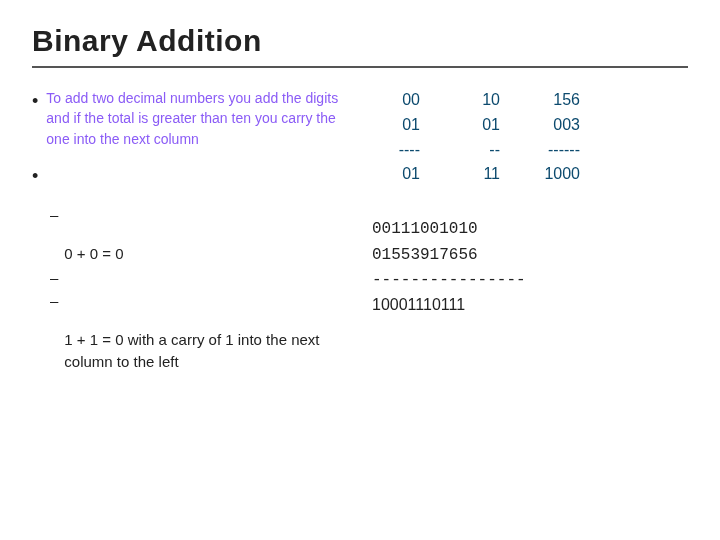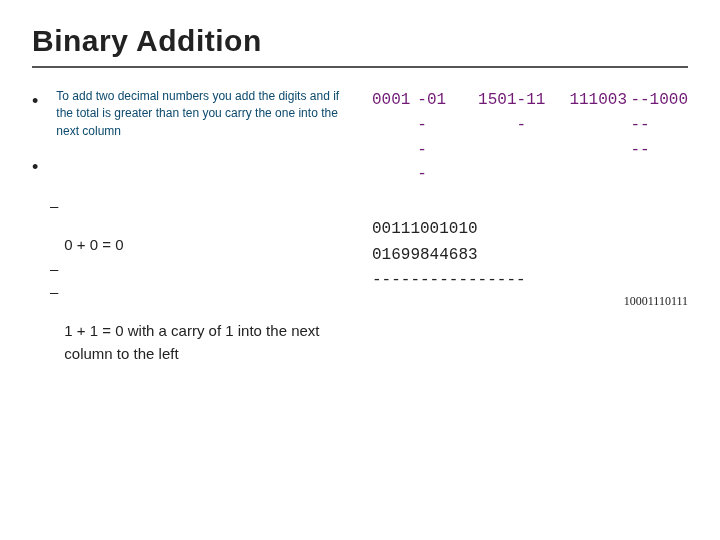--- a/index.html
+++ b/index.html
@@ -59,24 +59,23 @@
 
     .bullet-dot {
       font-size: 18px;
       margin-right: 8px;
       margin-top: 1px;
       flex-shrink: 0;
       line-height: 1.4;
     }
 
     .bullet-text {
-      font-size: 12px;
+      font-size: 14px;
       line-height: 1.45;
-      color: #0c4a6e;
-      margin-left: 10px;
+      color: #8b5cf6;
     }
 
     .sub-bullets {
       margin-left: 18px;
       margin-top: 4px;
     }
 
     .sub-bullet {
       font-size: 15px;
       line-height: 1.55;
@@ -98,26 +97,26 @@
 
     .table-row-group {
       display: flex;
       flex-direction: row;
       gap: 32px;
       margin-bottom: 0;
     }
 
     .add-table {
       display: flex;
-      flex-direction: row;
+      flex-direction: column;
       min-width: 48px;
-      font-family: Liberation Mono, monospace;
+      font-family: Liberation Sans, sans-serif;
       font-size: 16px;
       line-height: 1.55;
-      color: #701a75;
+      color: #0c4a6e;
     }
 
     .add-table .num {
       text-align: right;
     }
 
     .add-table .divider {
       text-align: right;
     }
 
@@ -134,25 +133,24 @@
     }
 
     .binary-divider {
       font-family: 'Courier New', Courier, monospace;
       font-size: 16px;
       line-height: 1.5;
       color: #222;
     }
 
     .binary-result {
-      font-family: Liberation Serif, serif;
-      font-size: 12px;
+      font-family: Liberation Sans, sans-serif;
+      font-size: 16px;
       line-height: 1.6;
       color: #222;
-      text-align: right;
     }
   </style>
 </head>
 <body>
 
 <div class="page">
 
   <div class="title-bar">
     <h1 class="title">Binary Addition</h1>
   </div>
@@ -191,38 +189,38 @@
       <div class="table-row-group">
 
         <div class="add-table">
           <span class="num">00</span>
           <span class="num">01</span>
           <span class="divider">----</span>
           <span class="result">01</span>
         </div>
 
         <div class="add-table">
-          <span class="num">15</span>
+          <span class="num">10</span>
           <span class="num">01</span>
           <span class="divider">--</span>
           <span class="result">11</span>
         </div>
 
         <div class="add-table">
-          <span class="num">111</span>
+          <span class="num">156</span>
           <span class="num">003</span>
           <span class="divider">------</span>
           <span class="result">1000</span>
         </div>
 
       </div>
 
       <div class="binary-block">
         <div>00111001010</div>
-        <div>01699844683</div>
+        <div>01553917656</div>
         <div class="binary-divider">----------------</div>
         <div class="binary-result">10001110111</div>
       </div>
 
     </div>
 
   </div>
 
 </div>
 

